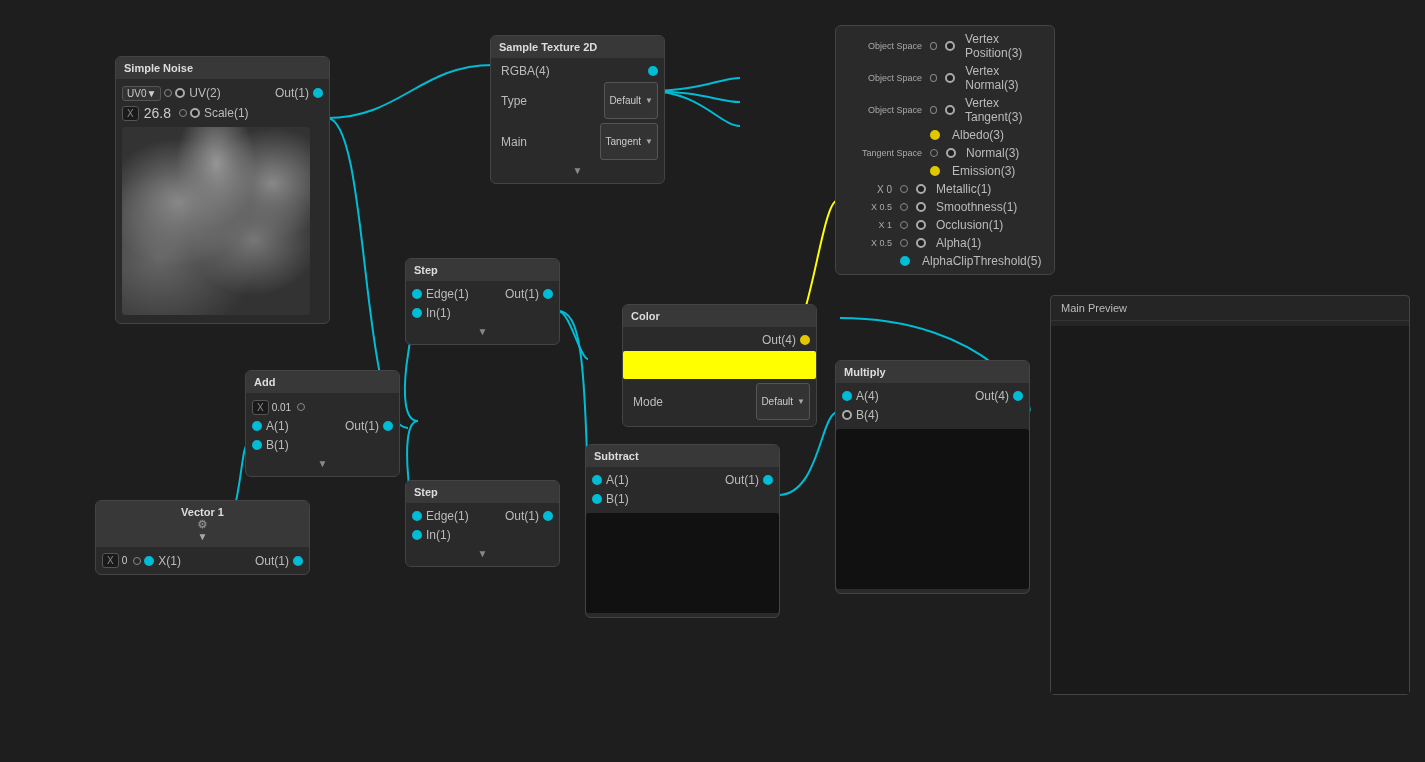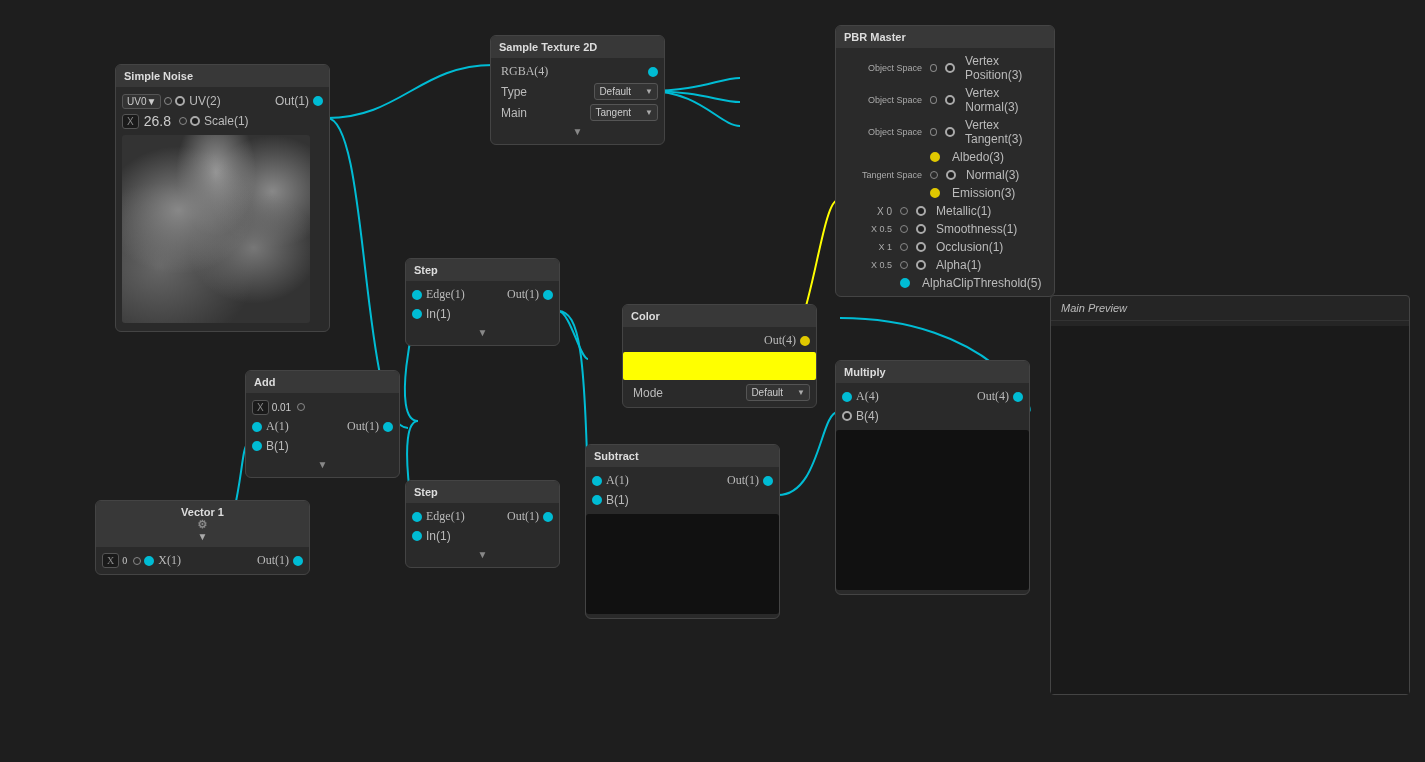--- a/index.html
+++ b/index.html
@@ -71,32 +71,31 @@
     .port-label {
       font-size: 12px;
       color: #bbb;
       margin: 0 4px;
     }
     .node-row-between {
       display: flex;
       align-items: center;
       justify-content: space-between;
       padding: 2px 6px;
-      font-family: Liberation Serif, serif;
     }
     .dropdown {
       background: #333;
       border: 1px solid #555;
       border-radius: 3px;
       color: #ccc;
       font-size: 10px;
-      padding: 2px 4px;
+      padding: 12px 4px;
       display: inline-flex;
       align-items: center;
-      gap: 14px;
+      gap: 4px;
     }
     .dropdown-arrow {
       font-size: 8px;
       color: #aaa;
     }
     .chevron-down {
       text-align: center;
       color: #888;
       padding: 3px 0;
       font-size: 10px;
@@ -156,21 +155,21 @@
       fill: none;
       stroke: #00bcd4;
       stroke-width: 2;
     }
     .connection-yellow {
       fill: none;
       stroke: #ffff00;
       stroke-width: 2;
     }
     
-    #simple-noise { left: 115px; top: 64px; width: 215px; }
+    #simple-noise { left: 115px; top: 56px; width: 215px; }
     #add-node { left: 245px; top: 370px; width: 155px; }
     #vector1-node { left: 95px; top: 500px; width: 215px; }
     #step-node-1 { left: 405px; top: 258px; width: 155px; }
     #step-node-2 { left: 405px; top: 480px; width: 155px; }
     #sample-tex { left: 490px; top: 35px; width: 175px; }
     #color-node { left: 585px; top: 304px; width: 195px; margin-left: 37px; }
     #subtract-node { left: 585px; top: 444px; width: 195px; }
     #pbr-master { left: 835px; top: 25px; width: 220px; }
     #multiply-node { left: 835px; top: 360px; width: 195px; }
     .x-label {
@@ -189,21 +188,20 @@
       font-size: 10px;
       padding: 1px 4px;
       display: inline-flex;
       align-items: center;
     }
     .gear-icon { color: #888; font-size: 11px; }
     .main-preview-panel {
       background: #252525;
       border: 1px solid #444;
       border-radius: 4px;
-      font-style: italic;
     }
     .main-preview-header {
       padding: 6px 10px;
       border-bottom: 1px solid #333;
       font-size: 11px;
       color: #bbb;
     }
     .main-preview-content {
       background: #1a1a1a;
       position: absolute;
@@ -414,23 +412,20 @@
       </div>
       <div class="node-row">
         <span class="port connected"></span>
         <span class="port-label">B(1)</span>
       </div>
       <div style="width:100%;height:100px;background:#111;margin-top:4px;border-radius:3px;"></div>
     </div>
   </div>
 
   <div class="node pbr-node" id="pbr-master">
-    <div class="node-header">
-      <span>PBR Master</span>
-    </div>
     <div class="node-body">
 
       <div class="pbr-row">
         <span style="font-size:9px;color:#aaa;min-width:80px;text-align:right;">Object Space</span>
         <span style="width:8px;height:8px;border-radius:50%;background:#2a2a2a;border:1.5px solid #888;margin:0 4px;"></span>
         <span class="port"></span>
         <span class="port-label">Vertex Position(3)</span>
       </div>
       <div class="pbr-row">
         <span style="font-size:9px;color:#aaa;min-width:80px;text-align:right;">Object Space</span>

